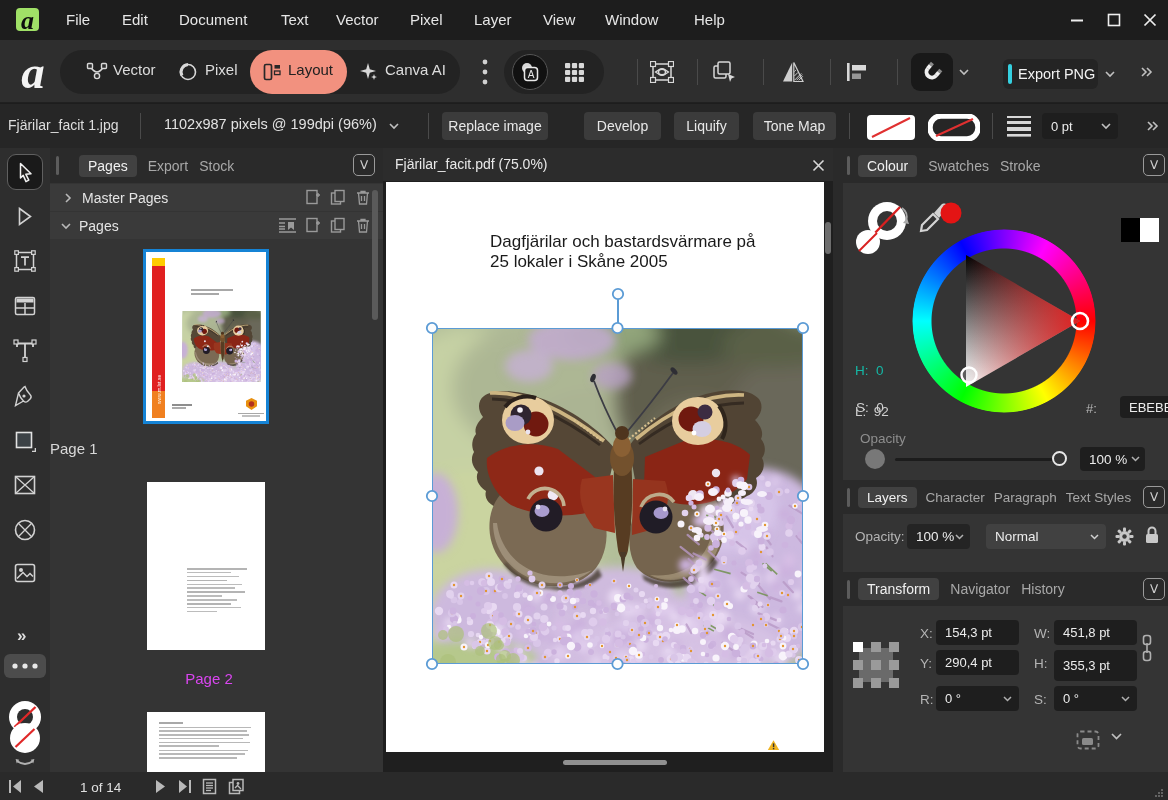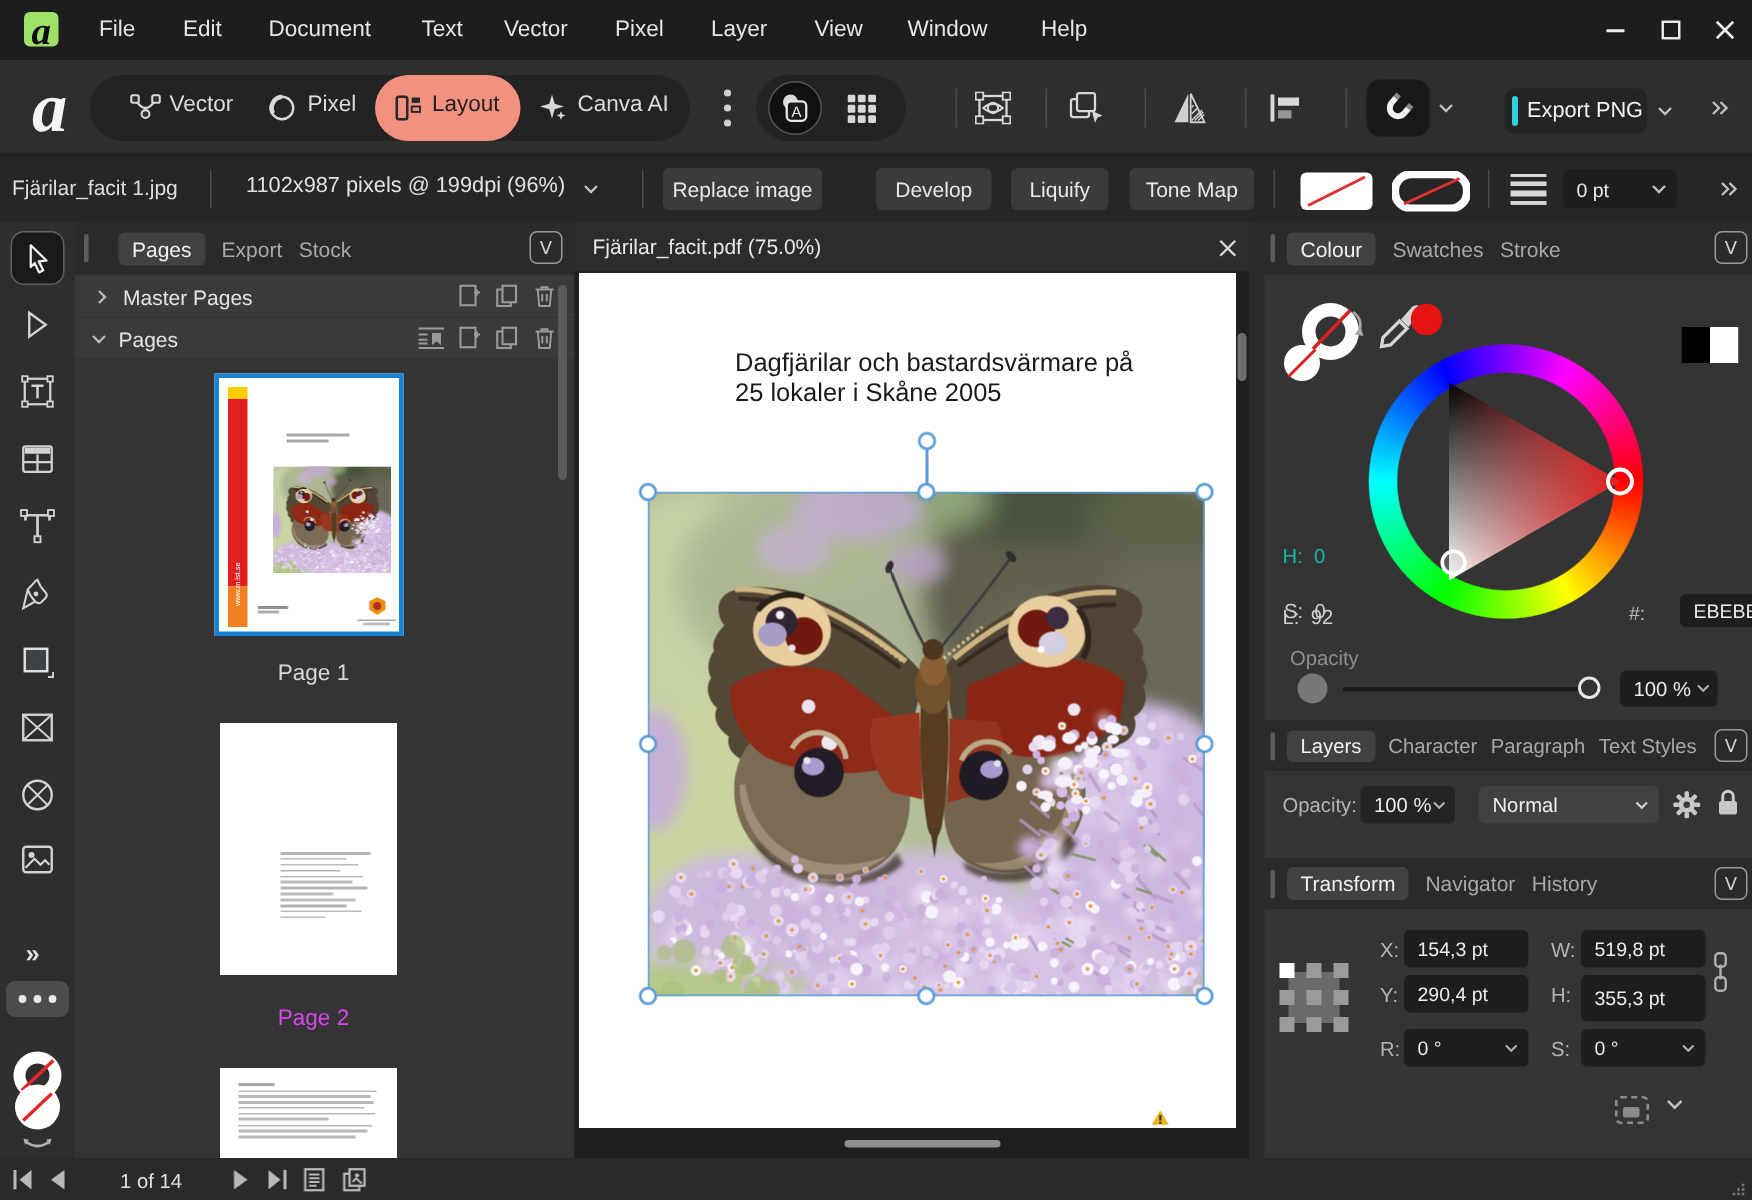--- a/index.html
+++ b/index.html
@@ -1254,21 +1254,21 @@
         </div>
   <svg class="abs" style="left:100px;top:146px;" width="11" height="13" viewBox="0 0 12 14">
           <path d="M6 0 L12 3 L12 9 L6 13 L0 9 L0 3 Z" fill="#e89010"></path>
           <circle cx="6" cy="6.5" r="3" fill="#b03020"></circle>
         </svg>
   <div class="abs" style="left:92px;top:161px;width:26px;height:4px;">
           <div style="height:1.3px;background:#a8a8a8;margin-bottom:1.2px;"></div>
           <div style="height:1.2px;background:#c0c0c0;width:18px;margin-left:4px;"></div>
         </div>
  </div>
- <div class="abs" style="left:0px;top:292px;width:318px;text-align:center;font-size:15px;color:#d8d8d8;">Page 1</div>
+ <div class="abs" style="left:0px;top:292px;width:318px;font-size:15px;color:#d8d8d8;">Page 1</div>
 
  <div class="abs" style="left:97px;top:334px;width:118px;height:168px;background:#fff;">
   <div class="abs" style="left:40px;top:86px;width:66px;">
    <div style="height:1.5px;background:#b4b4b4;margin-bottom:2.4px;width:60px;"></div>
           <div style="height:1.5px;background:#bcbcbc;margin-bottom:2.4px;width:44px;"></div>
           <div style="height:1.5px;background:#bcbcbc;margin-bottom:2.4px;width:52px;"></div>
           <div style="height:1.5px;background:#b4b4b4;margin-bottom:2.4px;width:40px;"></div>
           <div style="height:1.5px;background:#bcbcbc;margin-bottom:2.4px;width:55px;"></div>
           <div style="height:1.5px;background:#bcbcbc;margin-bottom:2.4px;width:48px;"></div>
           <div style="height:1.5px;background:#b4b4b4;margin-bottom:2.4px;width:58px;"></div>
@@ -1456,21 +1456,21 @@
             <rect x="38" y="20" width="10" height="10"></rect>
             <rect x="2" y="38" width="10" height="10"></rect>
             <rect x="20" y="38" width="10" height="10"></rect>
             <rect x="38" y="38" width="10" height="10"></rect>
           </g>
    <rect x="2" y="2" width="10" height="10" fill="#fff"></rect>
   </svg>
   <div class="abs" style="left:77px;top:54px;font-size:13.5px;color:#b4b4b4;">X:</div>
   <div class="field" style="left:93px;top:48px;width:83px;height:25px;">154,3 pt</div>
   <div class="abs" style="left:191px;top:54px;font-size:13.5px;color:#b4b4b4;">W:</div>
-  <div class="field" style="left:211px;top:48px;width:83px;height:25px;">519,8 pt</div>
+  <div class="field" style="left:211px;top:48px;width:83px;height:25px;">451,8 pt</div>
   <div class="abs" style="left:77px;top:84px;font-size:13.5px;color:#b4b4b4;">Y:</div>
   <div class="field" style="left:93px;top:78px;width:83px;height:25px;">290,4 pt</div>
   <div class="abs" style="left:191px;top:84px;font-size:13.5px;color:#b4b4b4;">H:</div>
   <div class="field" style="left:211px;top:78px;width:83px;height:31px;">355,3 pt</div>
   <svg class="abs" style="left:297px;top:62px;" width="14" height="28" viewBox="0 0 14 28">
           <g fill="none" stroke="#b0b0b0" stroke-width="1.6">
             <rect x="3.5" y="1.5" width="7" height="9" rx="2.5"></rect>
             <rect x="3.5" y="17.5" width="7" height="9" rx="2.5"></rect>
             <path d="M7 9 L7 19"></path>
           </g>

